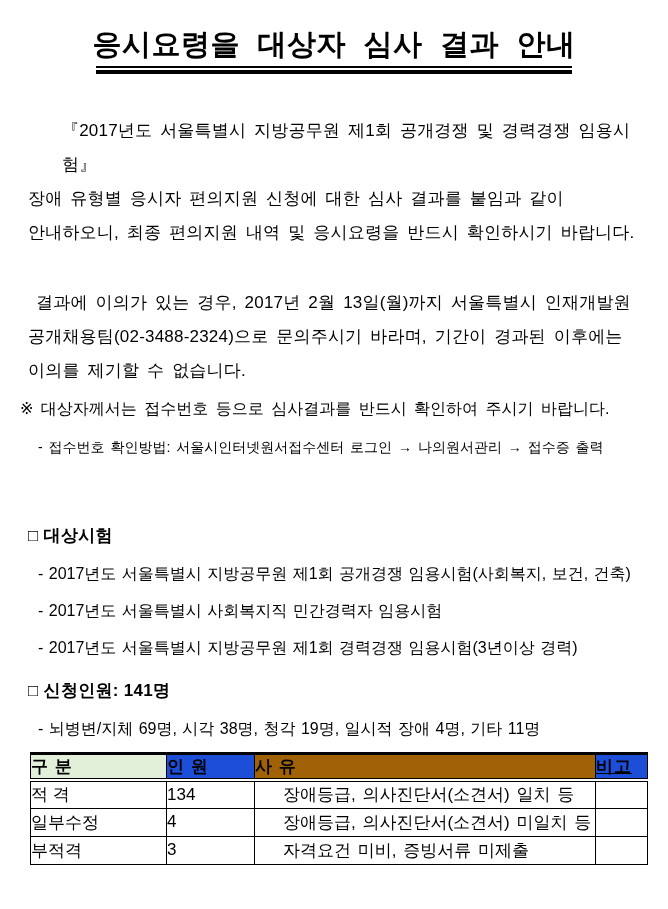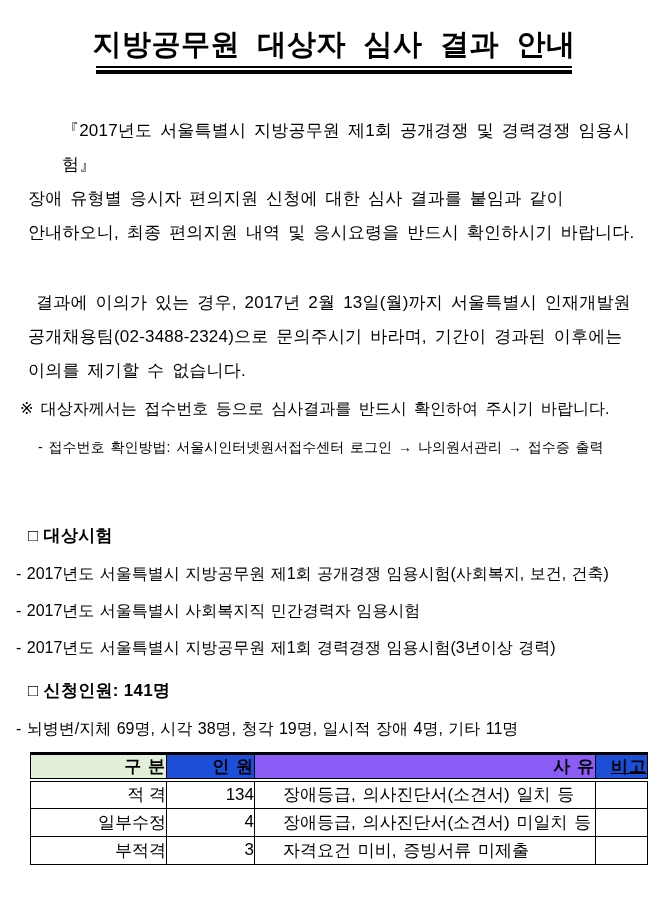--- a/index.html
+++ b/index.html
@@ -46,55 +46,55 @@
 
   
   .notice-main { margin: 10px 0 0 20px; font-size: 16px; line-height: 22px; word-spacing: 3px; }
   .notice-sub  { margin: 17px 0 0 38px; font-size: 14px; line-height: 20px; word-spacing: 2px; }
 
   
   .block h2 { margin: 0 0 0 28px; font-size: 17px; font-weight: bold; line-height: 22px; letter-spacing: 0.3px; }
   .sec-exams { margin-top: 68px; }
   .sec-applicants h2 { margin-top: 22px; }
   .sec-results h2 { margin-top: 22px; }
-  .item { margin: 17px 20px 0 16px; font-size: 16px; line-height: 20px; word-spacing: 1px; white-space: nowrap; }
+  .item { margin: 17px 20px 0 38px; font-size: 16px; line-height: 20px; word-spacing: 1px; white-space: nowrap; }
 
   
   table.results {
     border-collapse: collapse;
     table-layout: fixed;
     width: 617px;
     margin: 13px 0 0 30px;
     border: 1px solid #000;
     border-top: 3px solid #000;
   }
   table.results th, table.results td {
     border: 1px solid #000;
-    text-align: right;
+    text-align: left;
     font-size: 17px;
     white-space: nowrap;
     overflow: hidden;
     padding: 0;
   }
   table.results th {
     height: 26px;
     font-weight: bold;
     letter-spacing: 1px;
     border-bottom: 4px double #000;
   }
   table.results td { height: 28px; }
   table.results td.reason { text-align: left; padding-left: 28px; word-spacing: 2px; }
 </style>
 </head>
 <body>
 
 <div class="page">
 
   <header class="title-wrap">
-    <h1 class="title">지방공무원 대상자 심사 결과 안내</h1>
+    <h1 class="title">응시요령을 대상자 심사 결과 안내</h1>
     <div class="rule">
       <div class="rule-thin"></div>
       <div class="rule-thick"></div>
     </div>
   </header>
 
   <section class="para para1">
     <p class="indent2">『2017년도 서울특별시 지방공무원 제1회 공개경쟁 및 경력경쟁 임용시험』</p>
     <p>장애 유형별 응시자 편의지원 신청에 대한 심사 결과를 붙임과 같이</p>
     <p>안내하오니, 최종 편의지원 내역 및 응시요령을 반드시 확인하시기 바랍니다.</p>
@@ -129,21 +129,21 @@
       <colgroup>
         <col style="width:136px">
           <col style="width:88px">
           <col style="width:341px">
           <col style="width:52px">
       </colgroup>
       <thead>
         <tr>
           <th style="background-color: rgb(226, 239, 217);">구 분</th>
           <th style="background-color: #1d4ed8;">인 원</th>
-          <th style="background-color: #8b5cf6;">사 유</th>
+          <th style="background-color: #a16207;">사 유</th>
           <th style="background-color: #1d4ed8; text-decoration: underline;">비고</th>
         </tr>
       </thead>
       <tbody>
         <tr>
           <td>적 격</td>
           <td>134</td>
           <td class="reason">장애등급, 의사진단서(소견서) 일치 등</td>
           <td></td>
         </tr>

